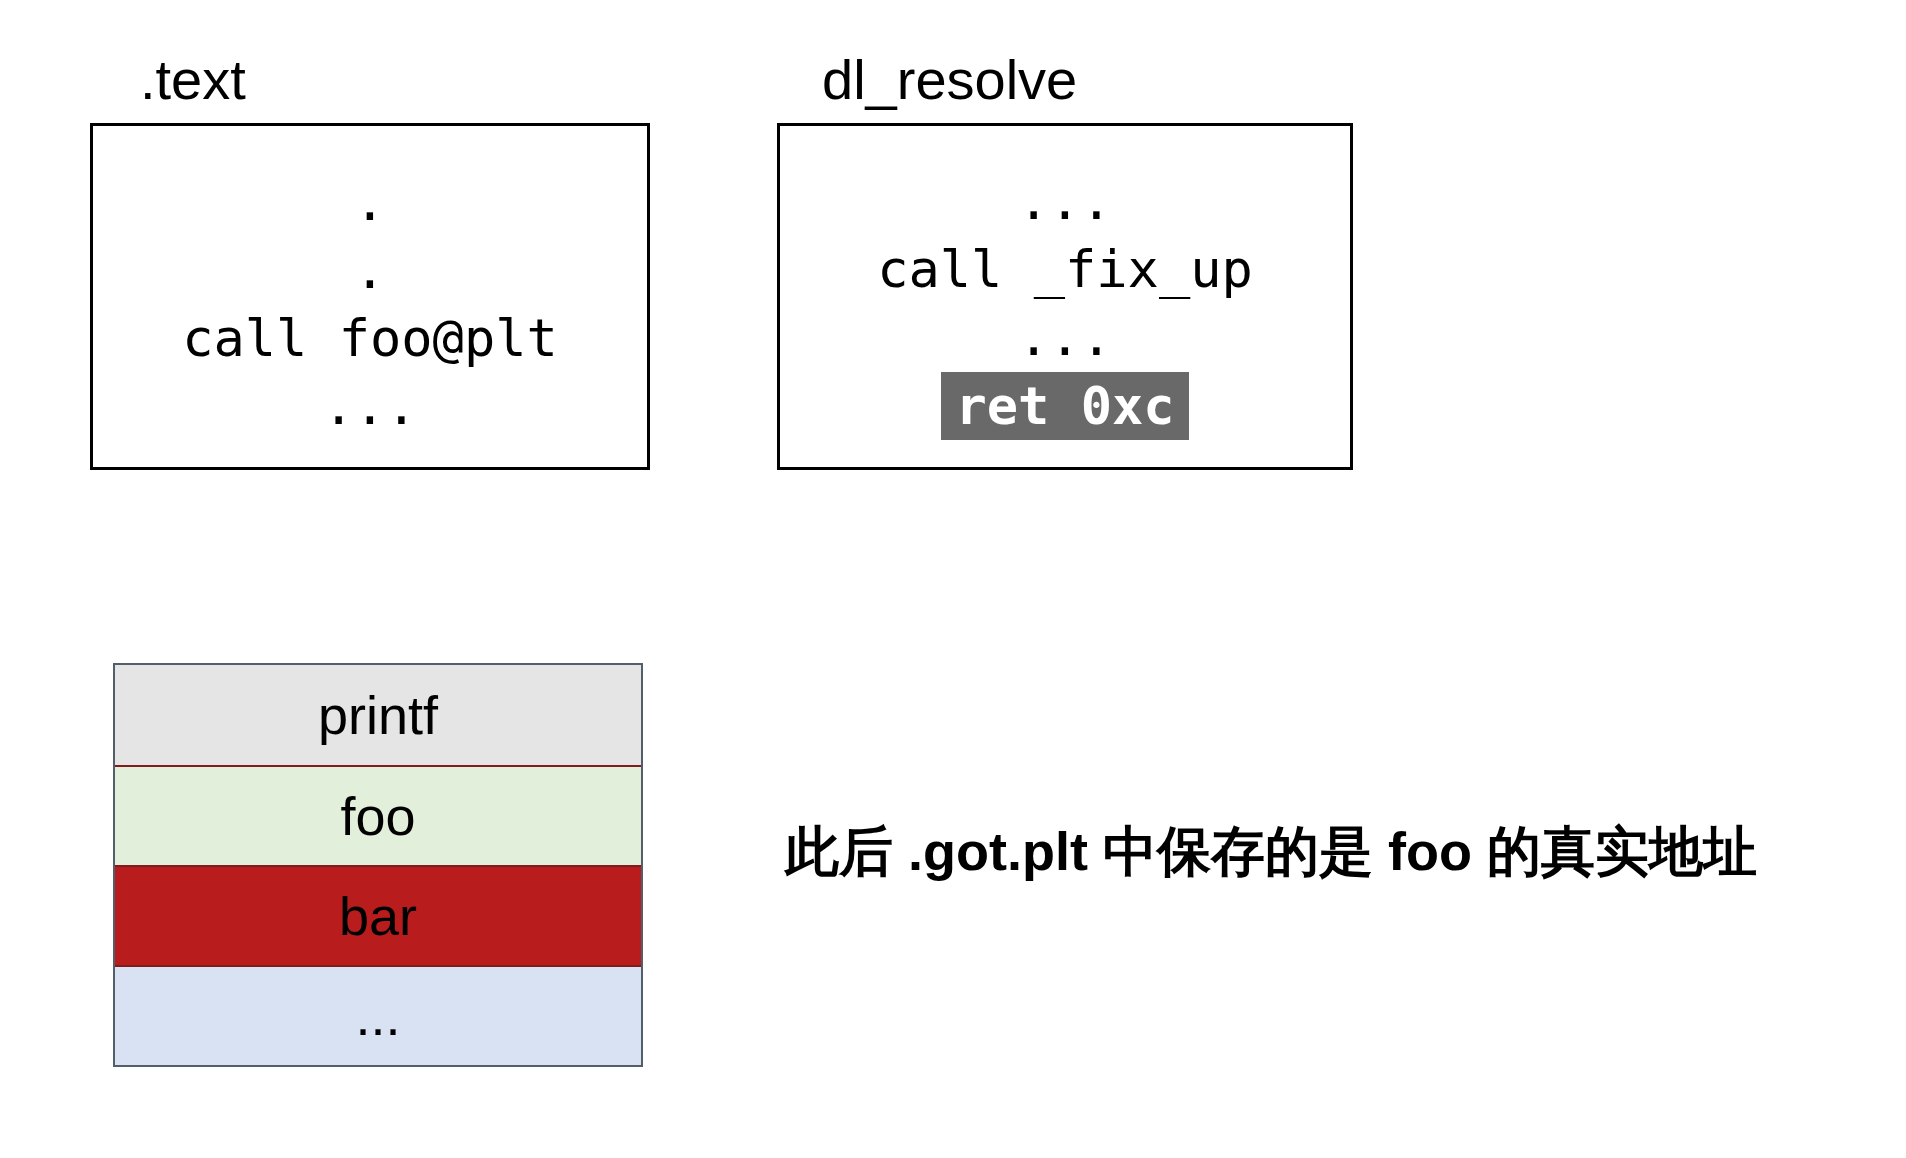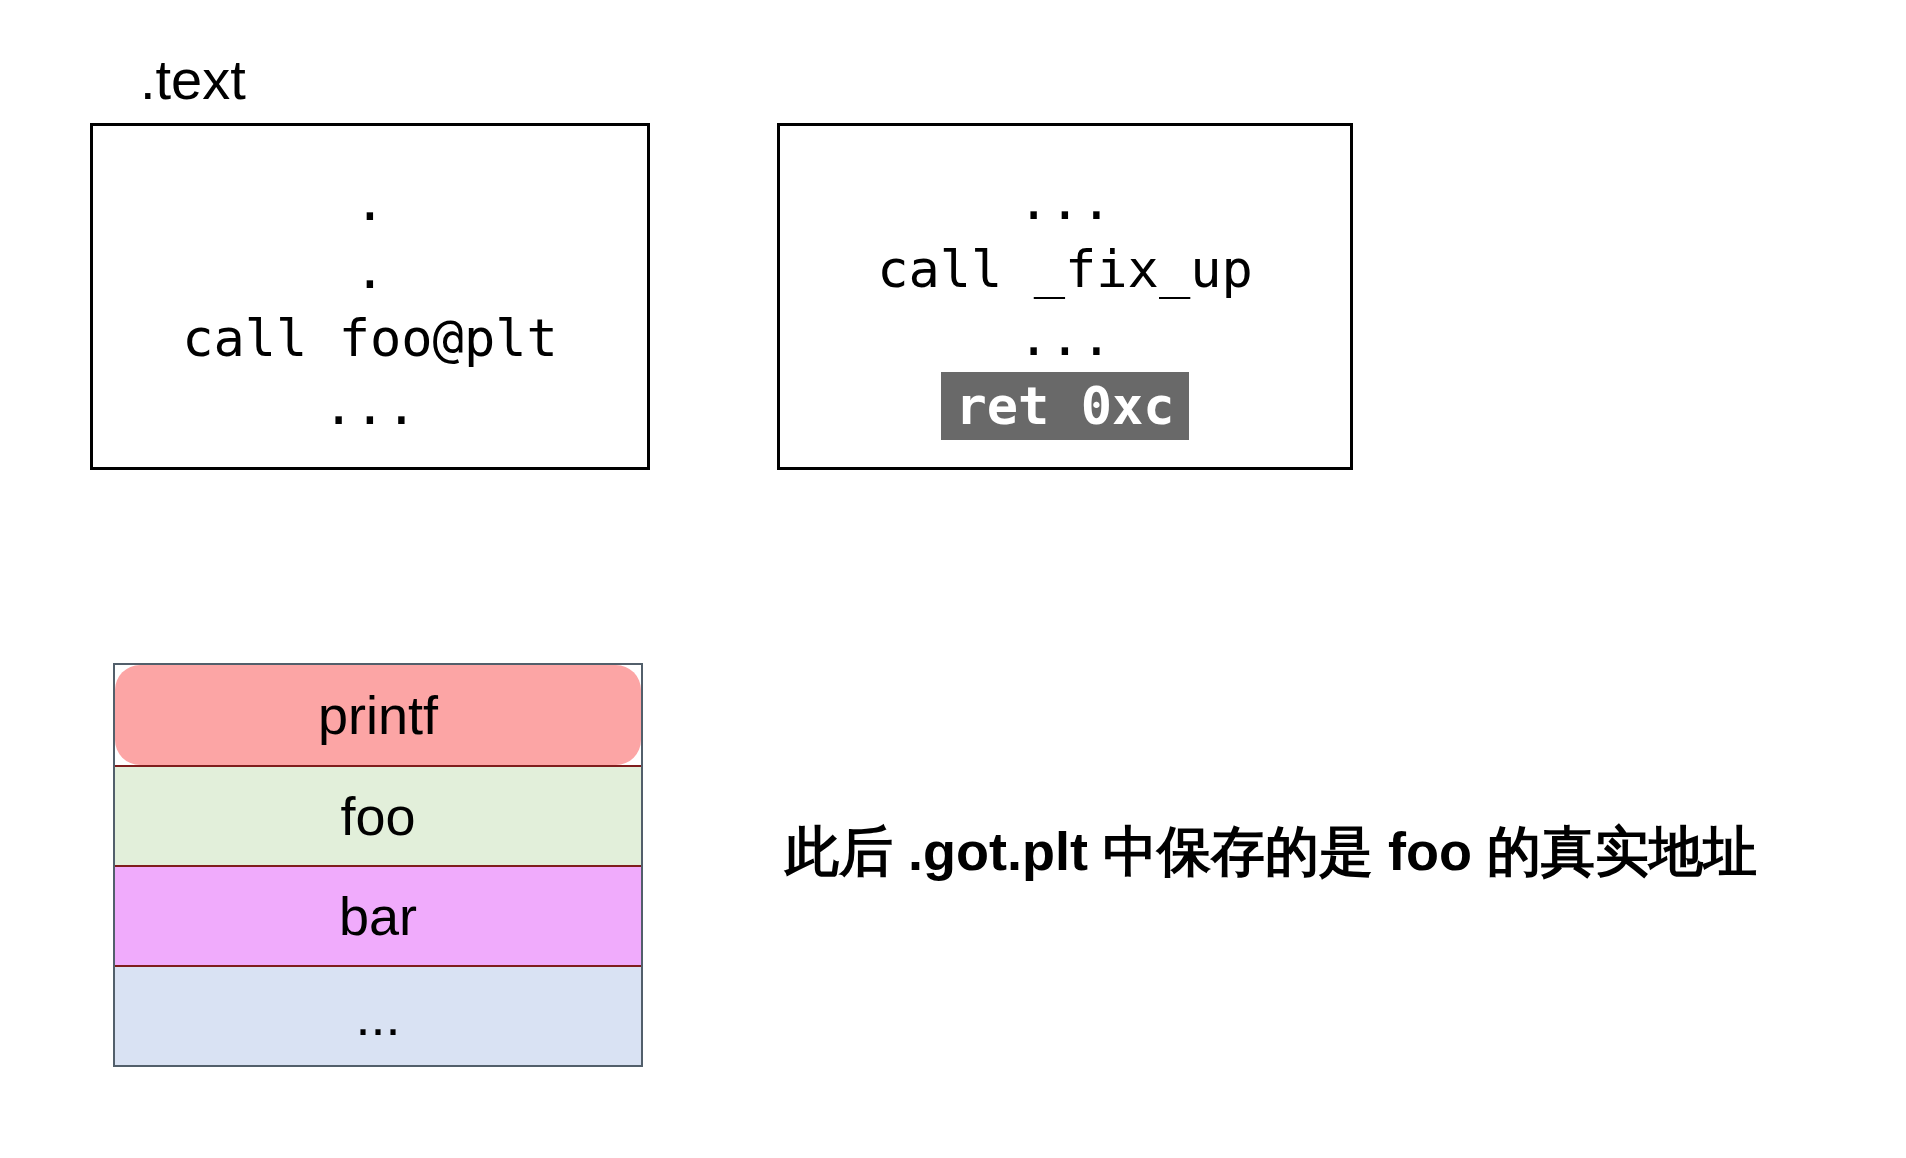--- a/index.html
+++ b/index.html
@@ -92,31 +92,32 @@
 
   <div class="section-label" style="left:140px; top:50px;">.text</div>
 
   <div class="code-box" style="left:90px; top:123px; width:560px; height:347px;">
     <div class="code-line">.</div>
     <div class="code-line">.</div>
     <div class="code-line">call foo@plt</div>
     <div class="code-line">...</div>
   </div>
 
+  <div class="section-label" style="left:822px; top:50px;">dl_resolve</div>
 
   <div class="code-box" style="left:777px; top:123px; width:576px; height:347px;">
     <div class="code-line">...</div>
     <div class="code-line">call _fix_up</div>
     <div class="code-line">...</div>
     <div class="code-line highlight" style="background: rgb(105, 105, 105); color: rgb(255, 255, 255);">ret 0xc</div>
   </div>
 
 
   <div class="got-table">
-    <div class="got-row" style="background: #fca5a5; border-radius: 25px;">printf</div>
+    <div class="got-row" style="background: #e5e5e5;">printf</div>
     <div class="got-row" style="background: rgb(226, 239, 218);">foo</div>
-    <div class="got-row" style="background: #f0abfc;">bar</div>
+    <div class="got-row" style="background: #b91c1c;">bar</div>
     <div class="got-row" style="background: rgb(217, 226, 243);">...</div>
   </div>
 
   <div class="caption">此后 .got.plt 中保存的是 foo 的真实地址</div>
 
 </div>
 
 </body></html>

